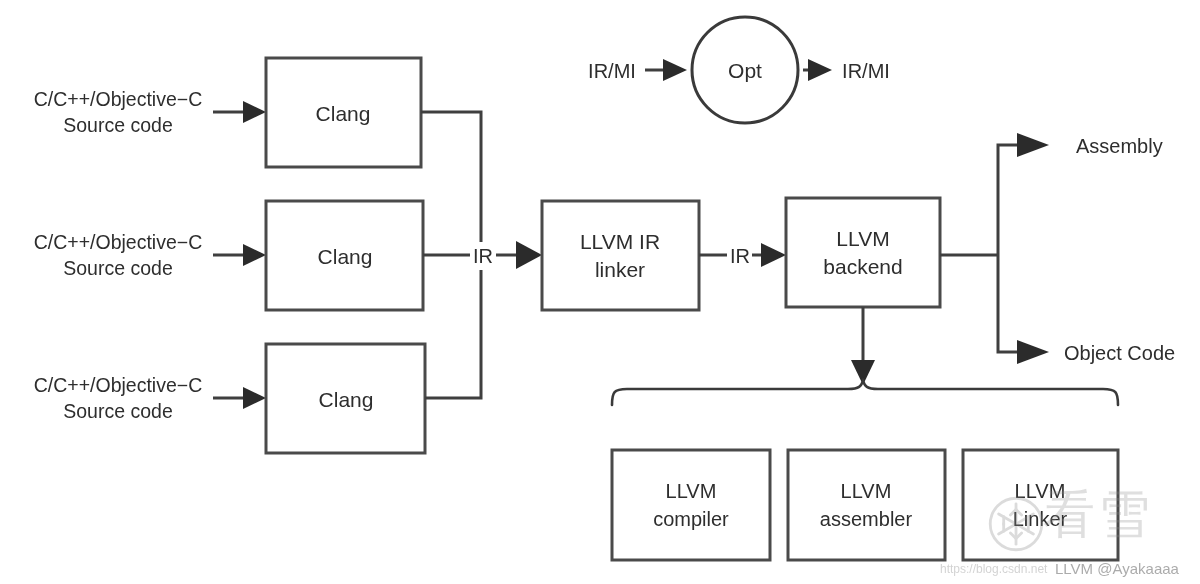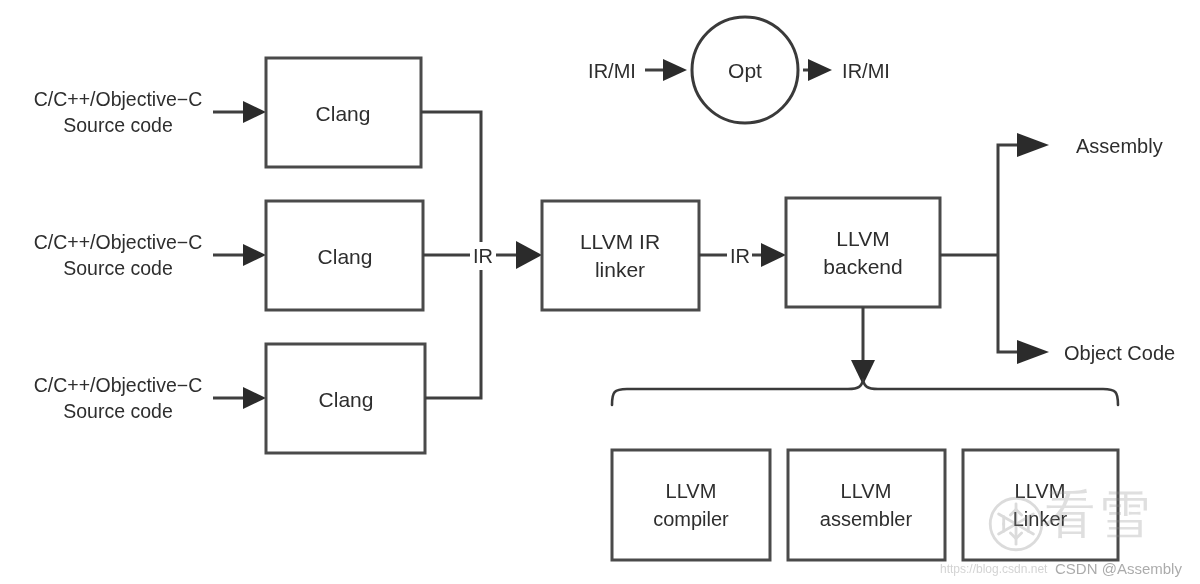--- a/index.html
+++ b/index.html
@@ -281,15 +281,15 @@
       <line x1="72" y1="63" x2="72" y2="49"></line>
       <line x1="28" y1="63" x2="28" y2="49"></line>
       <line x1="72" y1="37" x2="72" y2="51"></line>
     </g>
   </svg>
 
   <div class="wm" id="wm-kanxue">看雪</div>
 
   <div class="wm" id="wm-url">https://blog.csdn.net</div>
 
-  <div class="wm" id="wm-csdn">CSDN @Assembly</div>
+  <div class="wm" id="wm-csdn">LLVM @Ayakaaaa</div>
 
 </div>
 
 </body></html>

